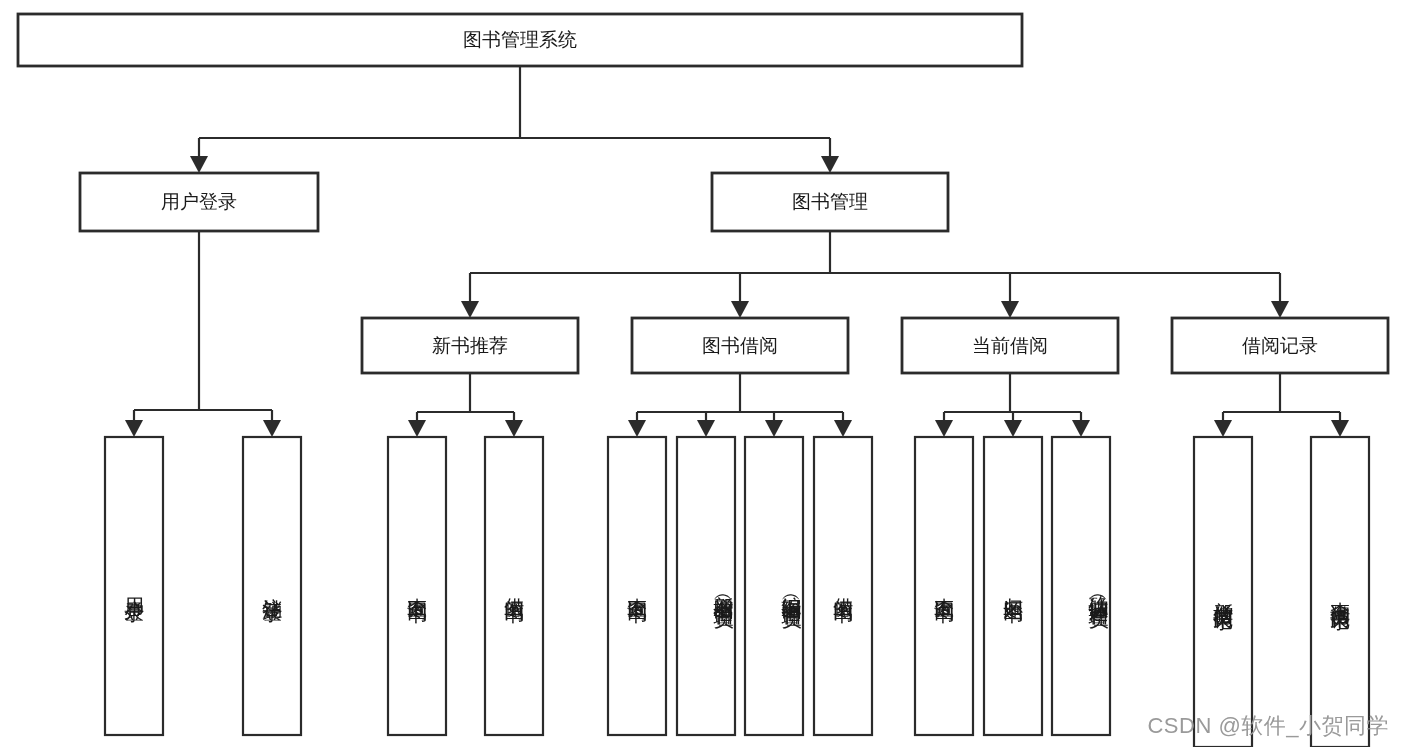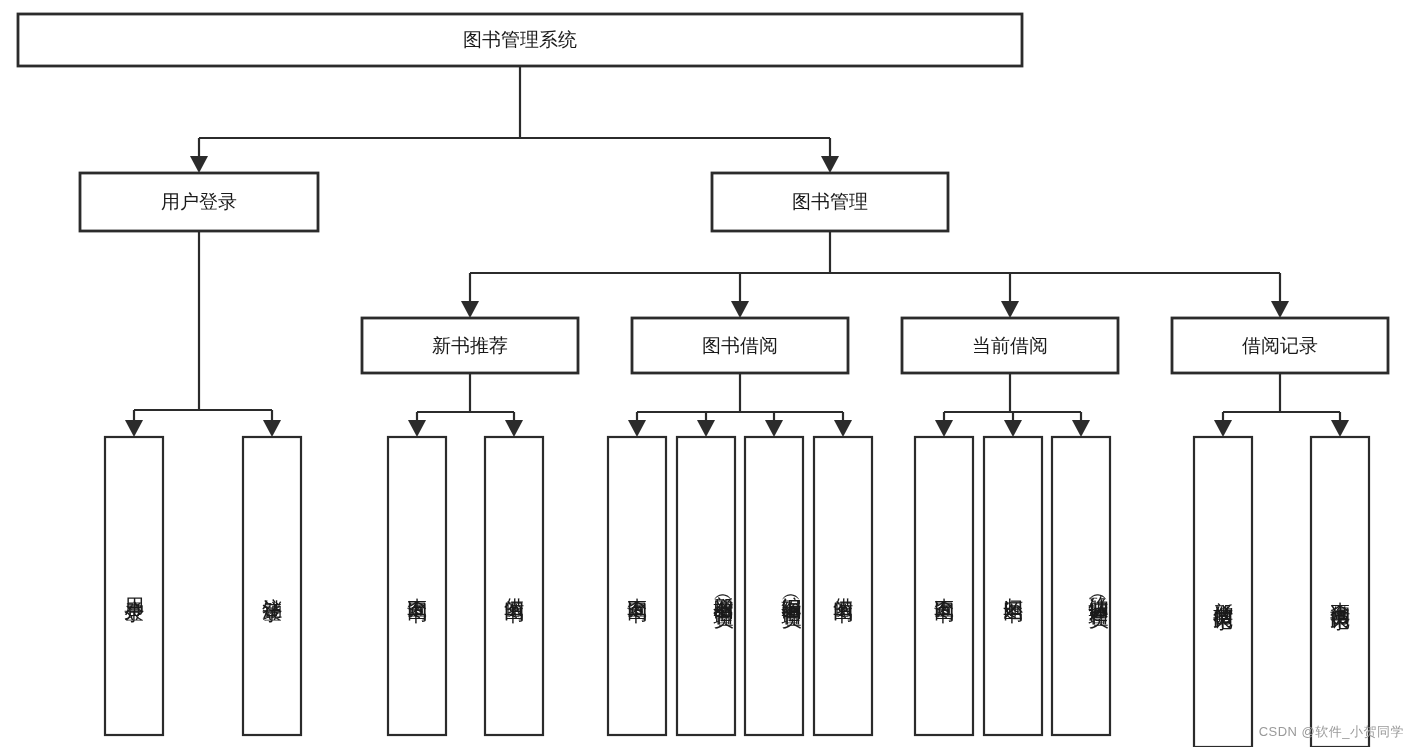--- a/index.html
+++ b/index.html
@@ -65,24 +65,24 @@
     white-space: nowrap;
     pointer-events: none;
   }
   .leaf-label-wrap.top-aligned {
     align-items: flex-start;
     padding-top: 6px;
     box-sizing: border-box;
   }
   .watermark {
     position: absolute;
-    right: 1px;
+    right: 16px;
     bottom: 6px;
     font-family: "Liberation Sans", "DejaVu Sans", sans-serif;
-    font-size: 13px;
+    font-size: 22px;
     color: #9a9a9a;
     letter-spacing: 0.5px;
     white-space: nowrap;
   }
 </style>
 </head>
 <body>
 
 <div id="stage">
   <svg id="diagram" viewBox="0 0 1405 747">

